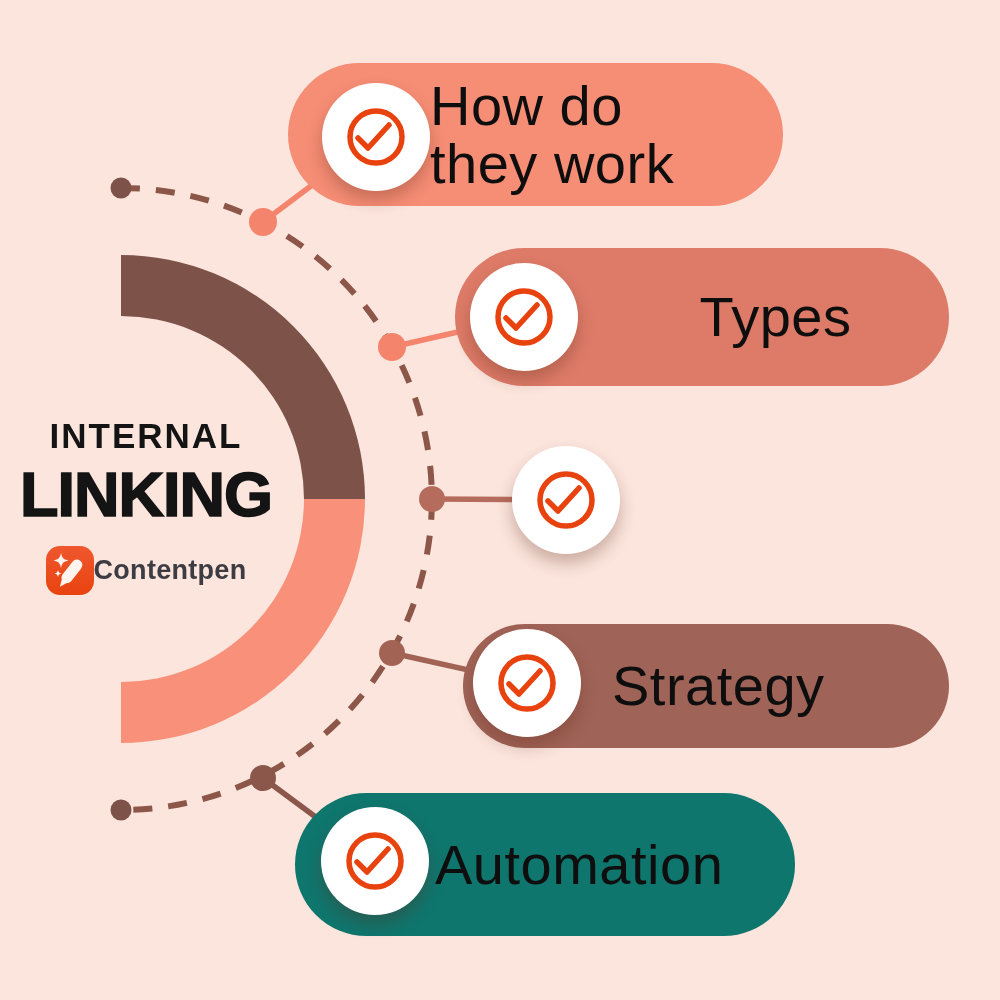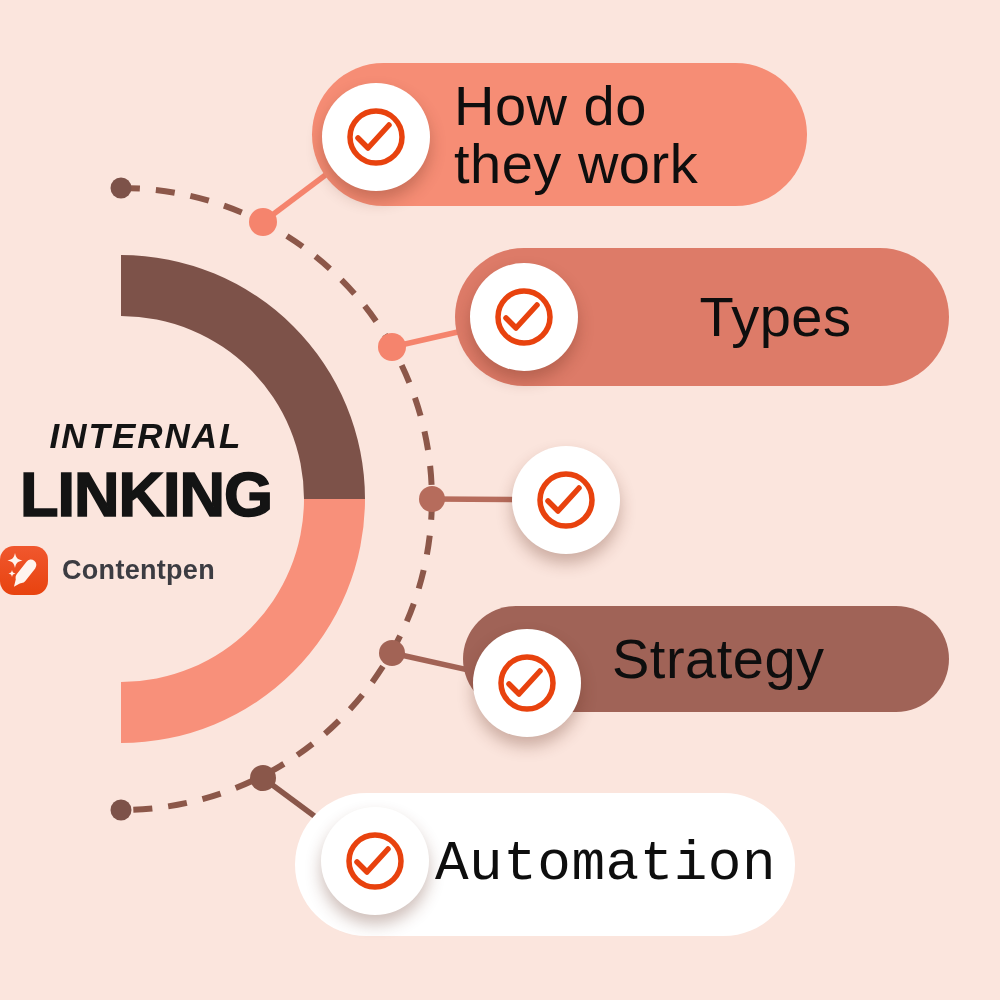--- a/index.html
+++ b/index.html
@@ -9,46 +9,46 @@
   }
   .decor{position:absolute;left:0;top:0;width:1000px;height:1000px;}
   .pill{
     position:absolute;display:flex;align-items:center;
     border-radius:999px;color:#0E0E0E;
   }
   .pill .label{
     white-space:pre-line;font-size:56px;line-height:1.02;
     letter-spacing:.5px;color:#0E0E0E;
   }
-  .p1{left:312px;top:63px;width:495px;height:143px;padding-left:142px;box-sizing:border-box;}
+  .p1{left:288px;top:63px;width:495px;height:143px;padding-left:142px;box-sizing:border-box;}
   .p2{left:455px;top:248px;width:494px;height:138px;padding-left:147px;box-sizing:border-box;justify-content:center;}
   .p3{left:493px;top:422px;width:492px;height:152px;padding-left:135px;box-sizing:border-box;}
-  .p4{left:463px;top:606px;width:486px;height:106px;padding-left:149px;box-sizing:border-box;}
+  .p4{left:463px;top:624px;width:486px;height:124px;padding-left:149px;box-sizing:border-box;}
   .p5{left:295px;top:793px;width:500px;height:143px;padding-left:140px;box-sizing:border-box;}
   .check-badge{
     position:absolute;width:108px;height:108px;border-radius:50%;
     background:#ffffff;box-shadow:0 9px 16px rgba(92,40,24,.30);
     display:flex;align-items:center;justify-content:center;
   }
   .b1{left:322px;top:83px;}
   .b2{left:470px;top:263px;}
   .b3{left:512px;top:446px;}
   .b4{left:473px;top:629px;}
   .b5{left:321px;top:807px;}
   .title-block{position:absolute;left:0;top:416px;width:292px;text-align:center;}
   .title-line1{
-    font-size:35px;font-weight:700;font-style:italic;letter-spacing:2px;
+    font-size:35px;font-weight:700;letter-spacing:2px;
     color:#141414;
   }
   .title-line2{
     font-size:63px;font-weight:900;letter-spacing:-1px;color:#141414;
     -webkit-text-stroke:1.6px #141414;margin-top:2px;
   }
   .brand-row{
-    margin-top:16px;display:flex;align-items:center;justify-content:flex-start;gap:14px;
+    margin-top:16px;display:flex;align-items:center;justify-content:center;
   }
   .brand-logo{
     width:48px;height:49px;border-radius:14px;
     background:linear-gradient(180deg,#F0572E 0%,#E8430F 100%);
     display:flex;align-items:center;justify-content:center;
   }
   .brand-name{font-size:27px;font-weight:700;color:#3C3C42;letter-spacing:.3px;}
 </style>
 </head>
 <body>
@@ -82,21 +82,21 @@
   <div class="pill p1" style="background: rgb(246, 141, 117);">
     <div class="label">How do
 they work</div>
   </div>
   <div class="pill p2" style="background: rgb(221, 123, 104);">
     <div class="label">Types</div>
   </div>
   <div class="pill p4" style="background: rgb(160, 99, 87);">
     <div class="label">Strategy</div>
   </div>
-  <div class="pill p5" style="background: #ffffff; font-family: Liberation Mono, monospace;">
+  <div class="pill p5" style="background: #0f766e;">
     <div class="label">Automation</div>
   </div>
 
   <div class="check-badge b1">
     <svg width="64" height="64" viewBox="0 0 64 64">
       <circle cx="32" cy="32" r="26" fill="none" stroke-width="5.5" stroke="#E8420E"></circle>
       <path d="M 14 33 L 24 43 L 45 20" fill="none" stroke-width="5.5" stroke-linecap="round" stroke-linejoin="round" stroke="#E8420E"></path>
     </svg>
   </div>
   <div class="check-badge b2">

